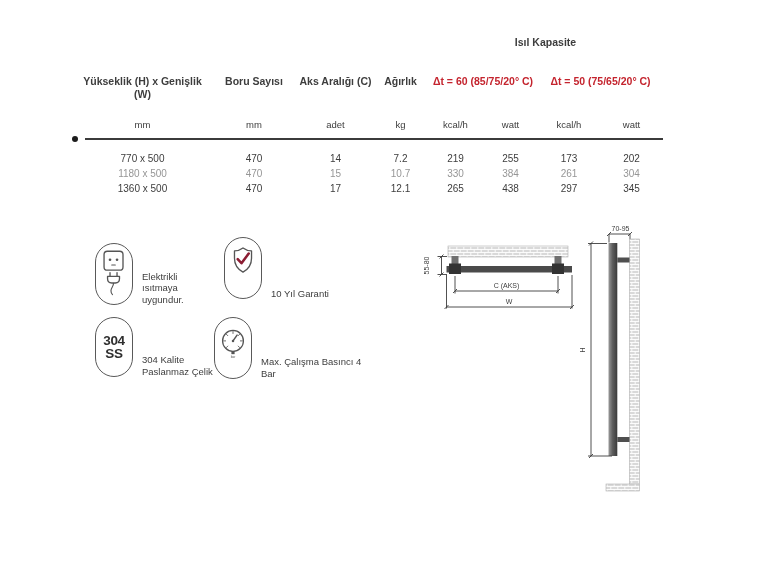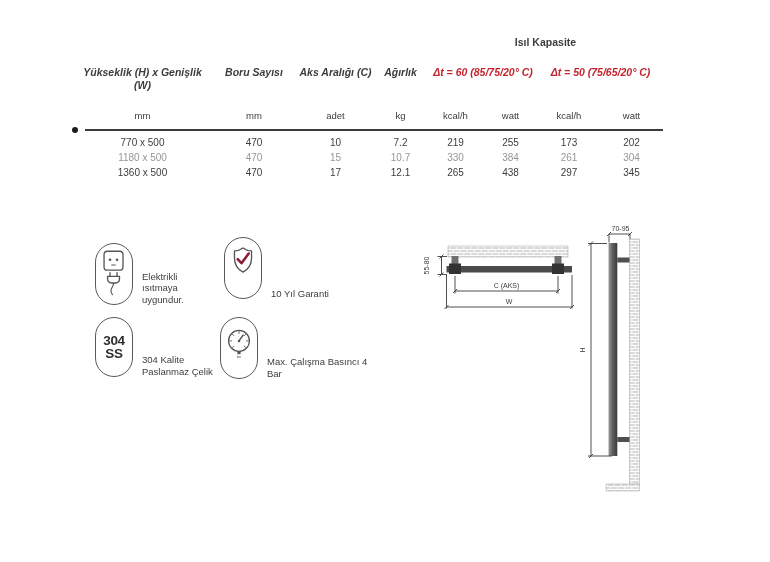--- a/index.html
+++ b/index.html
@@ -7,29 +7,29 @@
   .page {
     position:relative; width:740px; height:562px; background:#ffffff;
     font-family:"Liberation Sans", sans-serif; color:#3d3d3d; overflow:hidden;
   }
   
   .spec-table { position:absolute; left:75px; top:36px; width:588px; }
   .t-grid { display:grid; grid-template-columns:135px 88px 75px 55px 55px 55px 62px 63px; }
   .t-cell { text-align:center; }
   .title-row { height:14px; }
   .title-cell { grid-column:5 / 9; font-size:10.5px; font-weight:700; text-align:center; }
-  .header-row { margin-top:16px;font-style:italic; }
+  .header-row { margin-top:25px; }
   .h-cell { font-size:10.5px; font-weight:700; line-height:13px; }
   .h-red { color:#c4242e; grid-column:span 2; }
   .units-row { margin-top:18px; }
   .u-cell { font-size:9.5px; line-height:12px; }
   .rule-wrap { position:relative; margin-top:7px; height:2px; }
   .rule { position:absolute; left:10px; right:0; top:0; border-top:2px solid #3b3b3b; }
   .bullet { position:absolute; left:-3px; top:-2px; width:6px; height:6px; border-radius:50%; background:#1c1c1c; }
-  .rows-wrap { margin-top:4px; }
+  .rows-wrap { margin-top:11px; }
   .d-row { height:15px; align-items:center; }
   .d-cell { font-size:10px; line-height:15px; }
   .row-muted .d-cell { color:#969696; }
   
   .feature { position:absolute; display:flex; align-items:flex-end; gap:9px; }
   .oval {
     width:38px; height:62px; border:1.4px solid #595959; border-radius:19px;
     background:#ffffff; display:flex; align-items:center; justify-content:center; flex-shrink:0;
   }
   .oval-short { height:60px; }
@@ -72,21 +72,21 @@
 
     <div class="rule-wrap">
       <div class="bullet"></div>
       <div class="rule"></div>
     </div>
 
     <div class="rows-wrap">
       <div class="t-grid d-row">
         <div class="t-cell d-cell">770 x 500</div>
         <div class="t-cell d-cell">470</div>
-        <div class="t-cell d-cell">10</div>
+        <div class="t-cell d-cell">14</div>
         <div class="t-cell d-cell">7.2</div>
         <div class="t-cell d-cell">219</div>
         <div class="t-cell d-cell">255</div>
         <div class="t-cell d-cell">173</div>
         <div class="t-cell d-cell">202</div>
       </div>
       <div class="t-grid d-row row-muted">
         <div class="t-cell d-cell">1180 x 500</div>
         <div class="t-cell d-cell">470</div>
         <div class="t-cell d-cell">15</div>
@@ -137,21 +137,21 @@
   <div class="feature" style="left:95px; top:317px;">
     <div class="oval oval-short">
       <div class="badge-stack">
         <div>304</div>
         <div>SS</div>
       </div>
     </div>
     <div class="f-text" style="width:80px;">304 Kalite Paslanmaz Çelik</div>
   </div>
 
-  <div class="feature" style="left:220px; top:317px;">
+  <div class="feature" style="left:214px; top:317px;">
     <div class="oval">
       <svg width="38" height="62" viewBox="0 0 38 62">
         <circle cx="19" cy="23.5" r="11" fill="#fff" stroke="#555" stroke-width="1.3"></circle>
         <path d="M29,23.5 L26.8,23.5 M26.07,16.43 L24.5,18 M19,13.5 L19,15.7 M11.93,16.43 L13.5,18 M9,23.5 L11.2,23.5 M11.93,30.57 L13.5,29 M26.07,30.57 L24.5,29" stroke="#555" stroke-width="0.9" stroke-linecap="round"></path>
         <path d="M19,23.5 L23.3,17.4" stroke="#555" stroke-width="1.6" stroke-linecap="round"></path>
         <circle cx="19" cy="23.5" r="1.3" fill="#555"></circle>
         <rect x="17.3" y="34.3" width="3.4" height="3.2" fill="#555"></rect>
         <text x="19" y="41.8" text-anchor="middle" style="font-size:3.4px; fill:#555; font-family:'Liberation Sans',sans-serif;">bar</text>
       </svg>
     </div>

